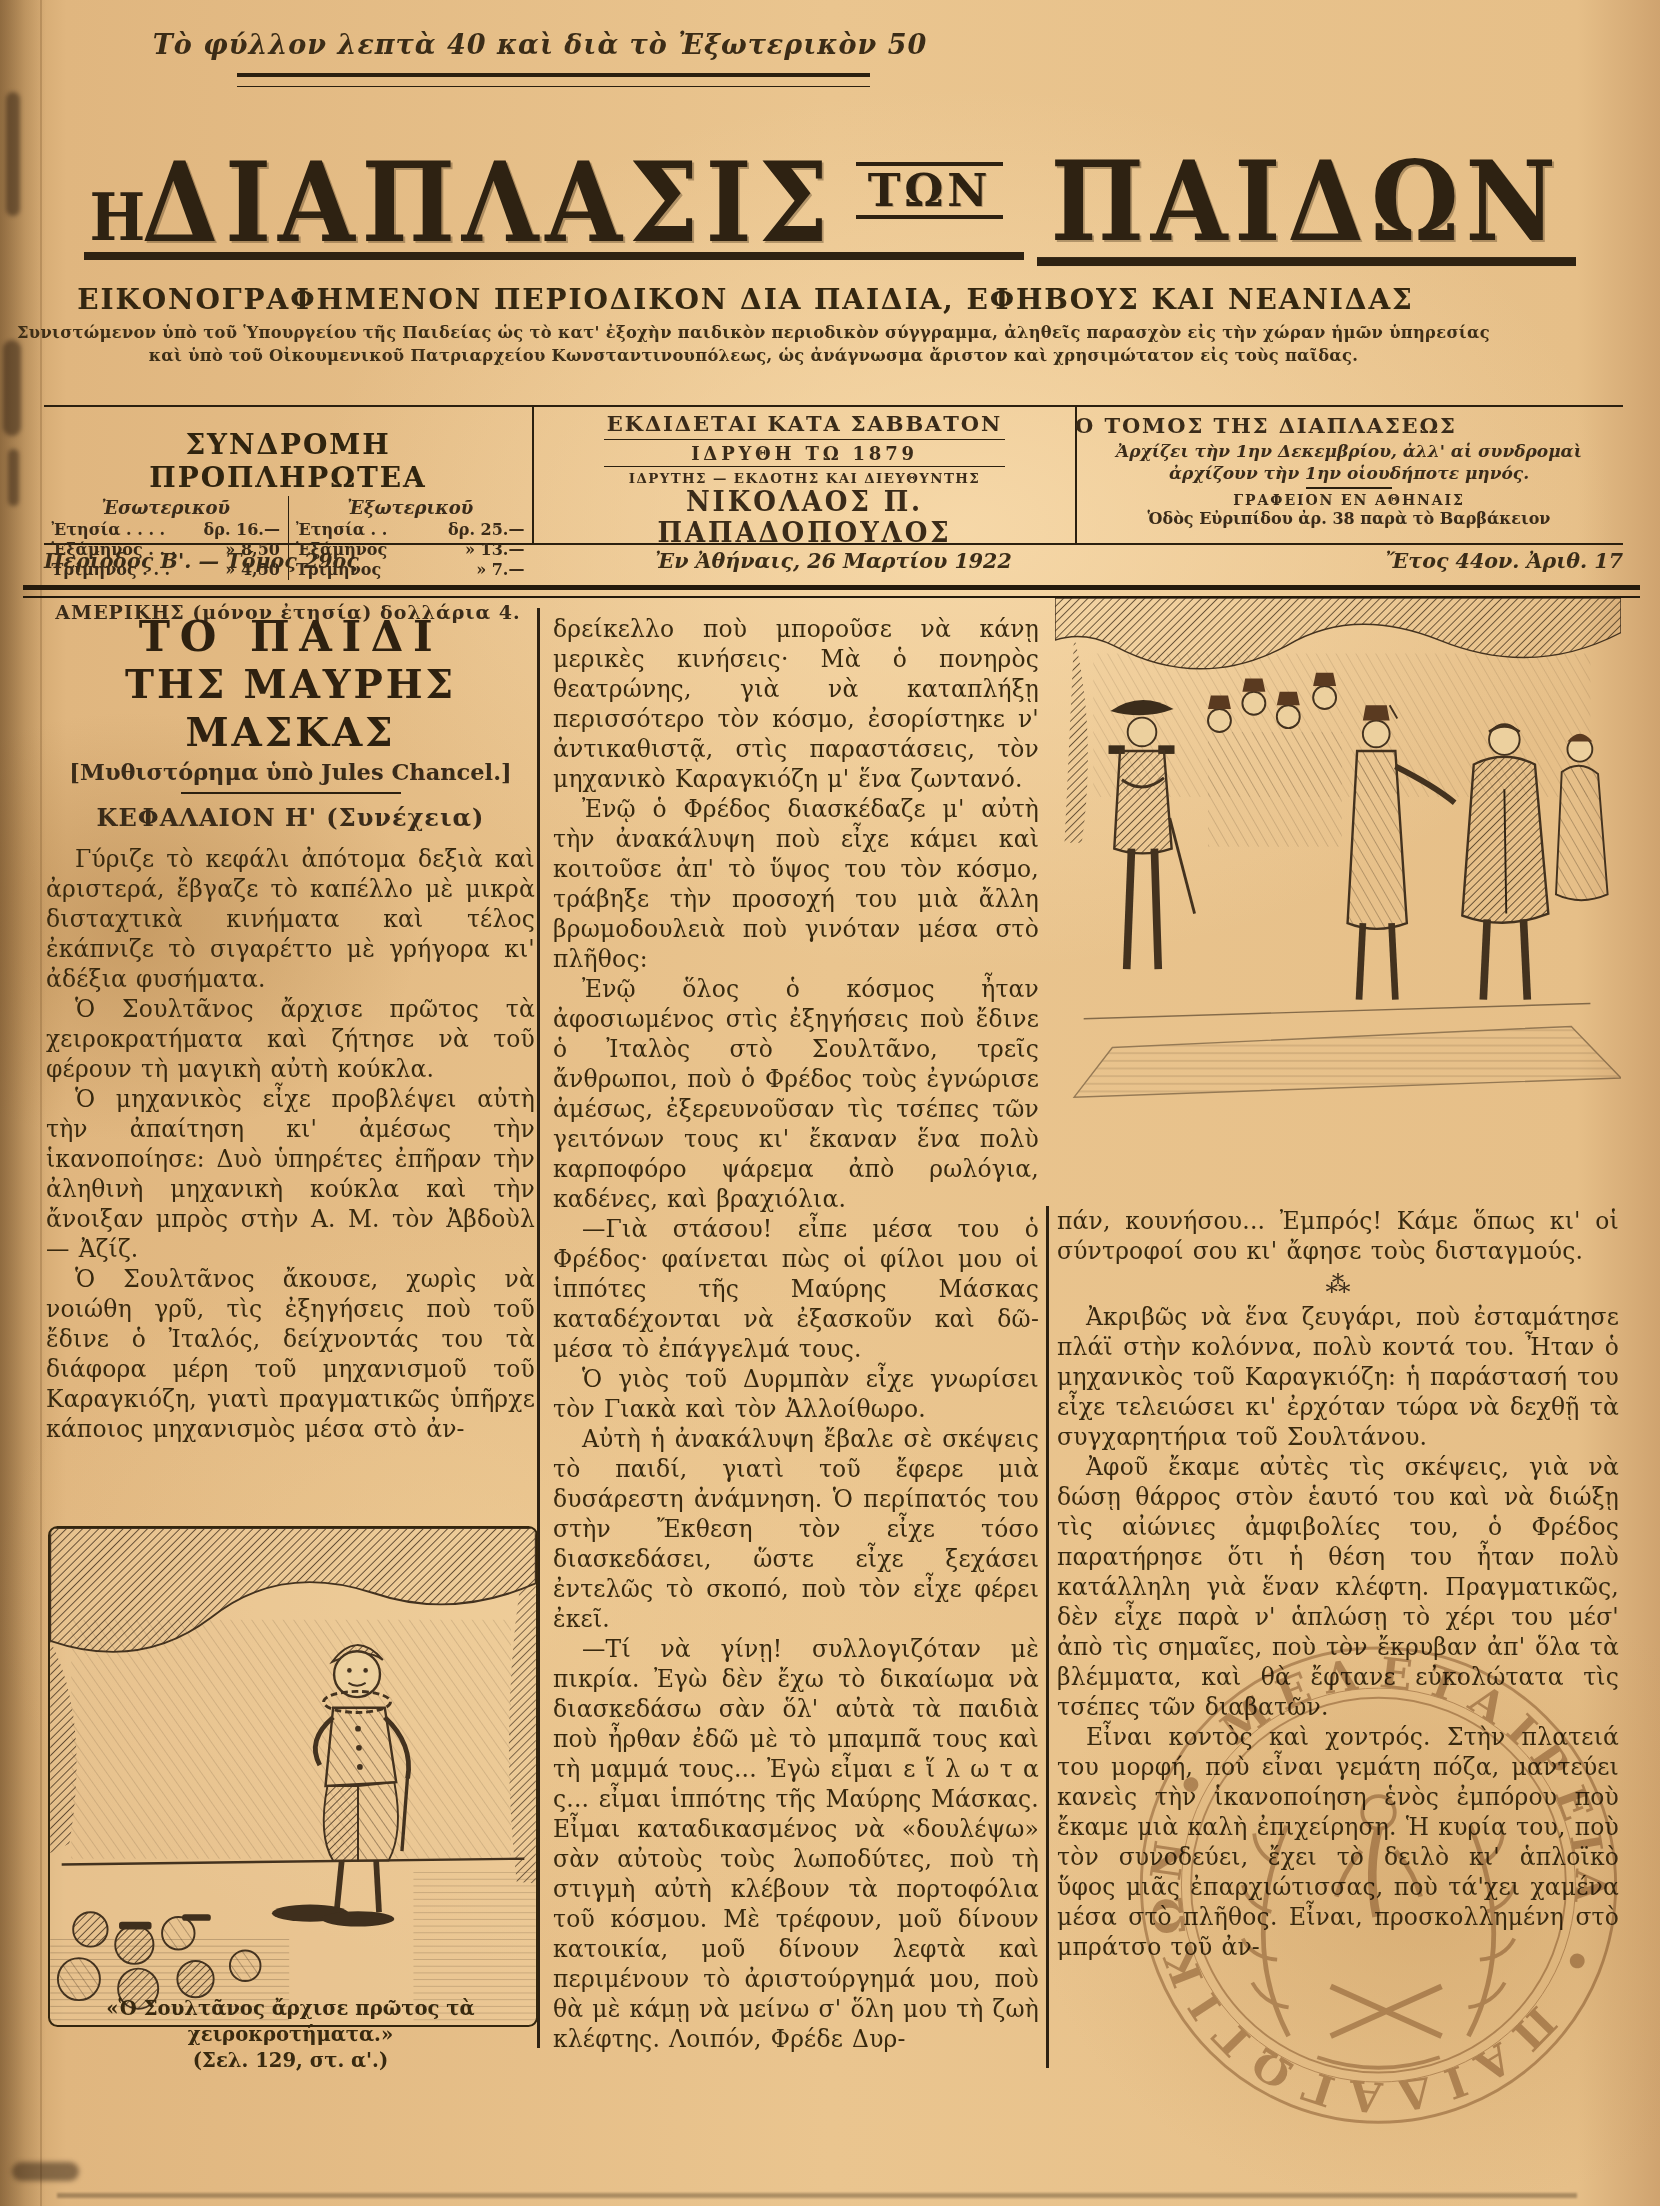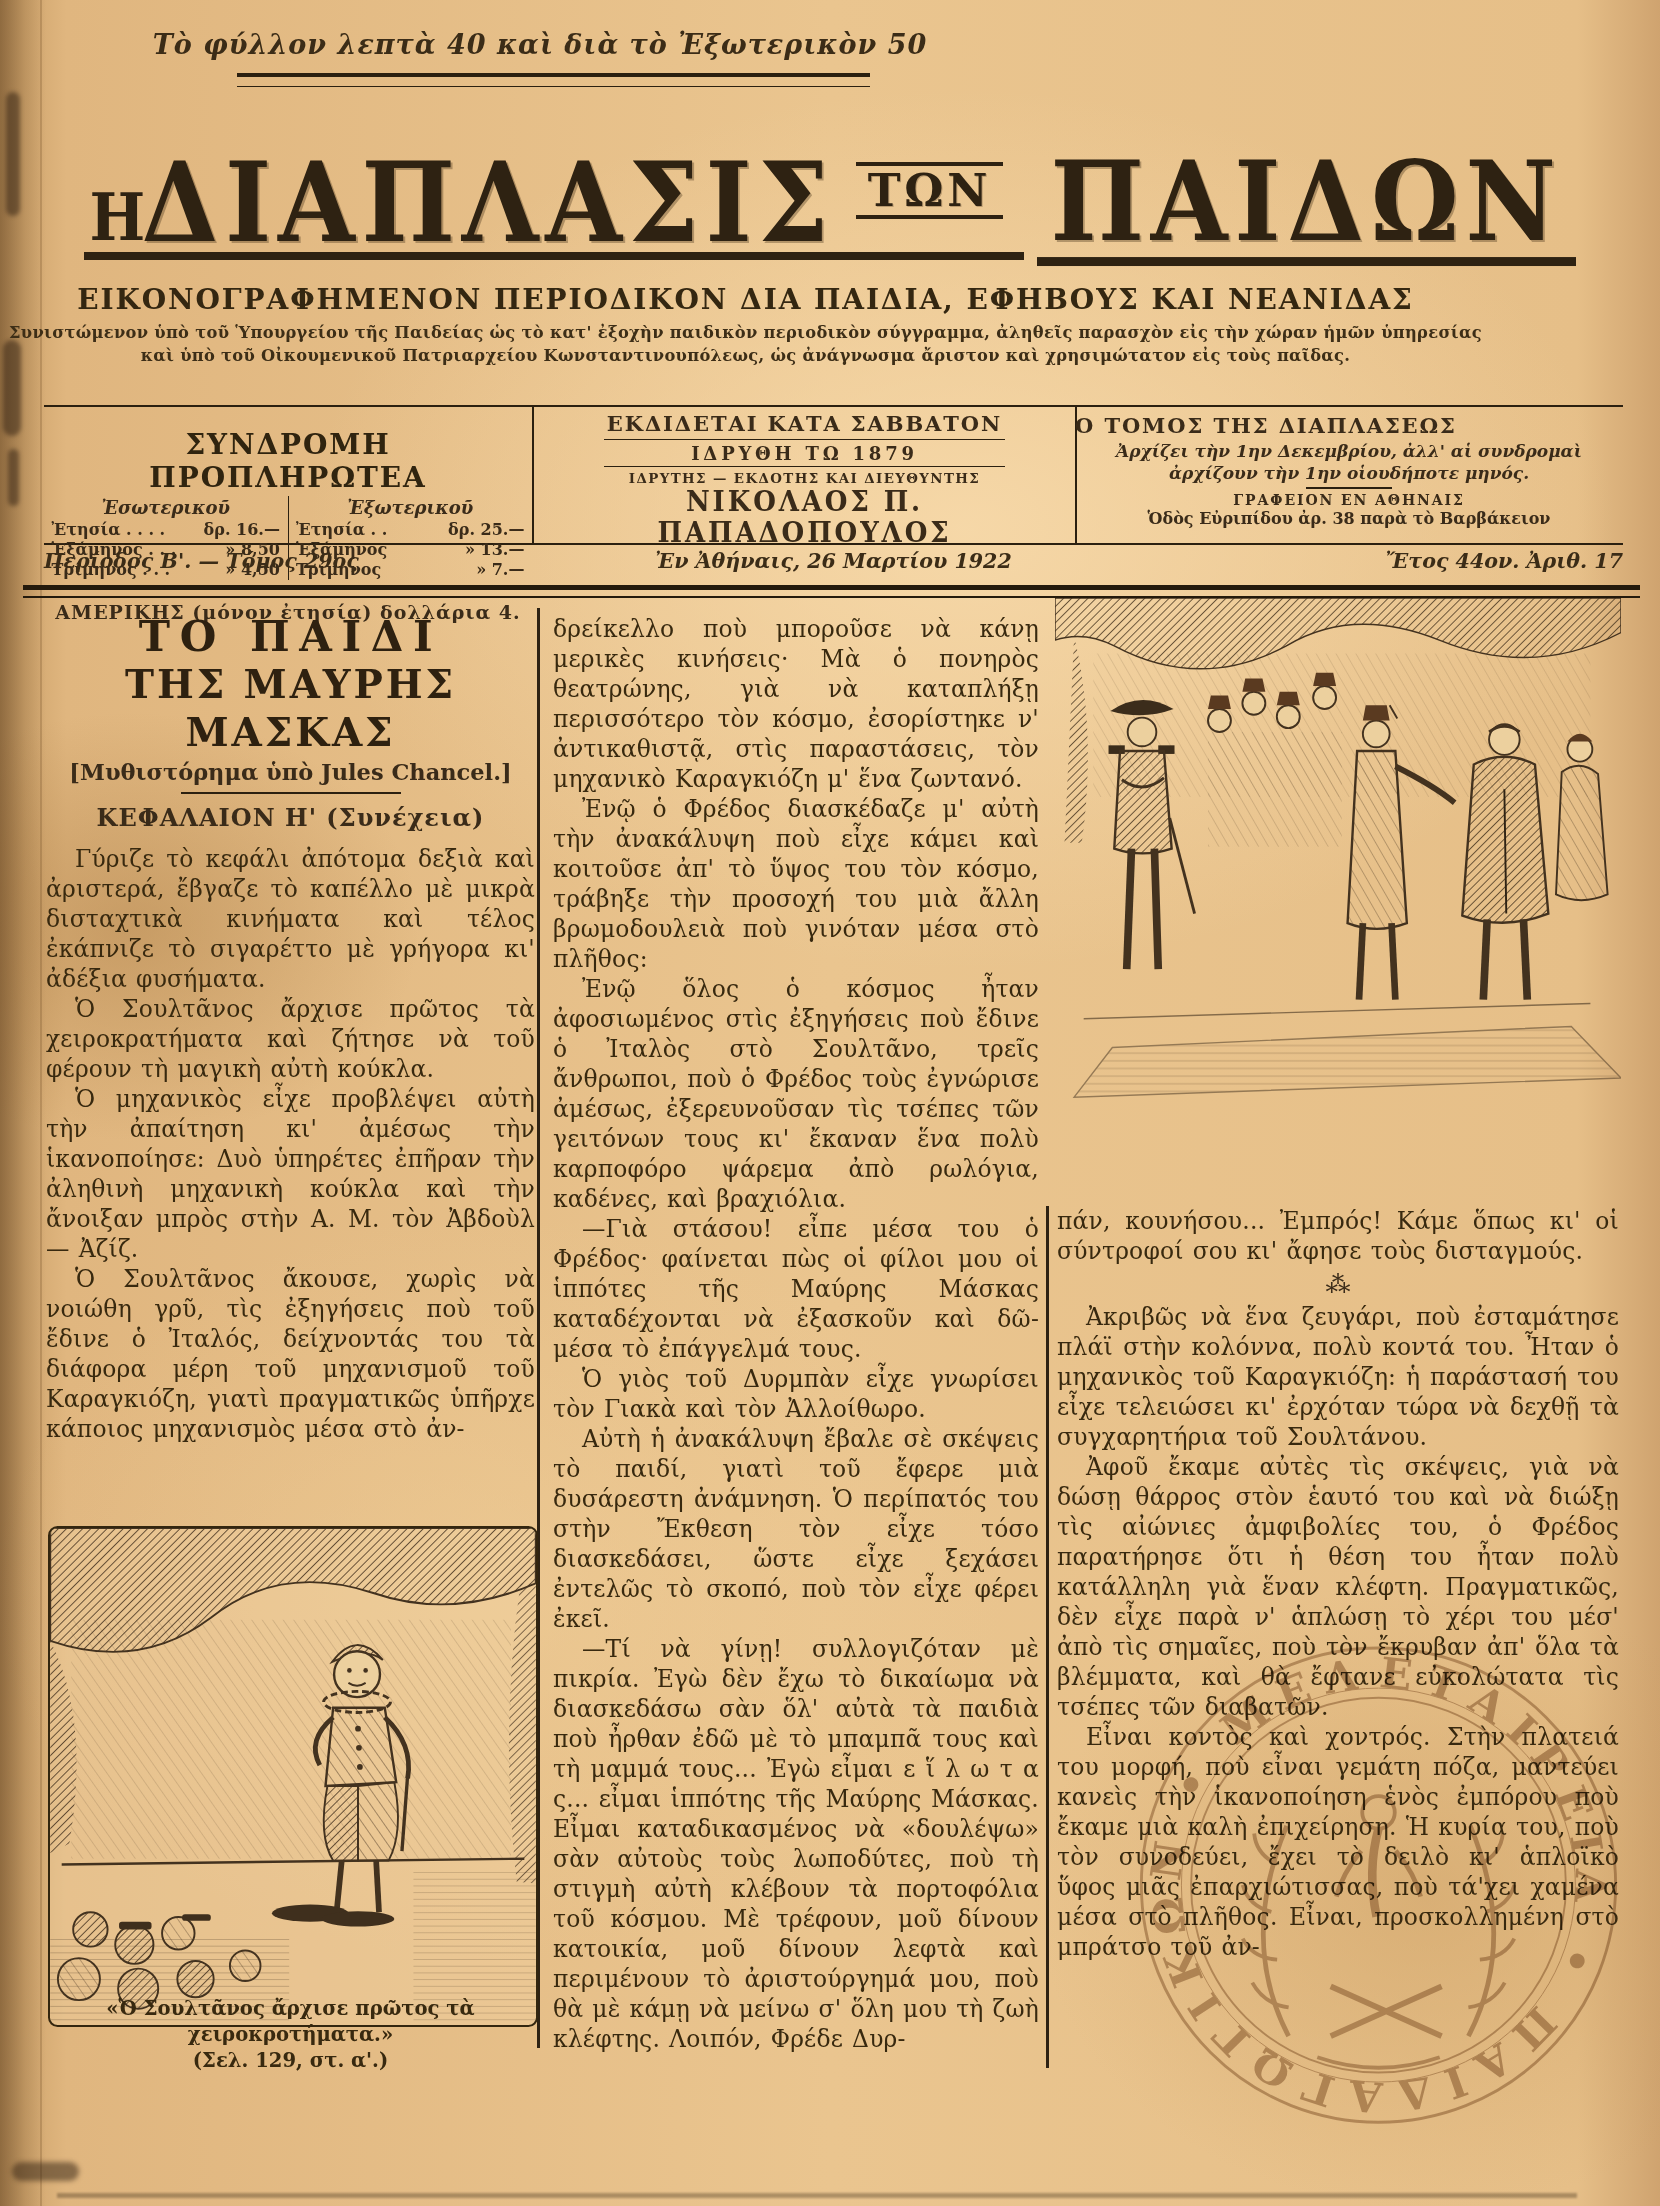--- a/index.html
+++ b/index.html
@@ -24,21 +24,21 @@
   .masthead{top:92px;left:0;width:1660px;height:168px;display:flex;align-items:flex-end;justify-content:center;
     color:#2e2212;font-weight:bold;}
   .mast-left{display:flex;align-items:flex-end;border-bottom:8.6px solid #2e2212;padding:0 15.3px 7.6px 5.7px;}
   .mast-eta{font-size:59px;line-height:.9;margin-right:-3.8px;transform:scaleY(1.1);}
   .mast-big{font-size:99px;line-height:.85;letter-spacing:6.7px;transform:scaleY(1.12);text-shadow:1.9px 1.9px 0 rgba(70,48,22,.35);}
   .mast-ton{font-size:44px;line-height:1;letter-spacing:3.8px;border-top:4.8px solid #2e2212;border-bottom:4.8px solid #2e2212;
     padding:2.9px 11.5px;margin:0 5.7px 25px 21px;text-shadow:1px 1px 0 rgba(70,48,22,.3);}
   .mast-paidon{font-size:99px;line-height:.85;letter-spacing:6.7px;transform:scaleY(1.12);
     border-bottom:8.6px solid #2e2212;padding:0 13.4px 7.6px;margin-left:13.4px;text-shadow:1.9px 1.9px 0 rgba(70,48,22,.35);}
   .subtitle{top:283px;left:0;width:1491px;text-align:center;font-weight:bold;font-size:28px;letter-spacing:1.9px;color:#342711;}
-  .rec{left:0;width:1491px;text-align:center;font-weight:bold;font-size:16.3px;color:#3d2e17;letter-spacing:0.3px;}
+  .rec{left:8px;width:1491px;text-align:center;font-weight:bold;font-size:16.3px;color:#3d2e17;letter-spacing:0.3px;}
   .rec1{top:323px;} .rec2{top:346px;}
   
   .infobox{top:405px;left:44px;width:1579px;height:136px;border-top:2.9px solid #2b2010;border-bottom:2.9px solid #2b2010;}
   .ib-col{position:absolute;top:0;bottom:0;}
   .ib-sub{left:0;width:488px;}
   .ib-pub{left:488px;width:541px;border-left:2.9px solid #2b2010;border-right:2.9px solid #2b2010;}
   .ib-vol{left:1031px;right:0;}
   .ib-title{text-align:center;font-weight:bold;font-size:28px;letter-spacing:1.9px;margin-top:21px;color:#30240f;}
   .sub-table{display:flex;margin-top:1.9px;}
   .sub-half{flex:1;padding:0 7.6px;}

